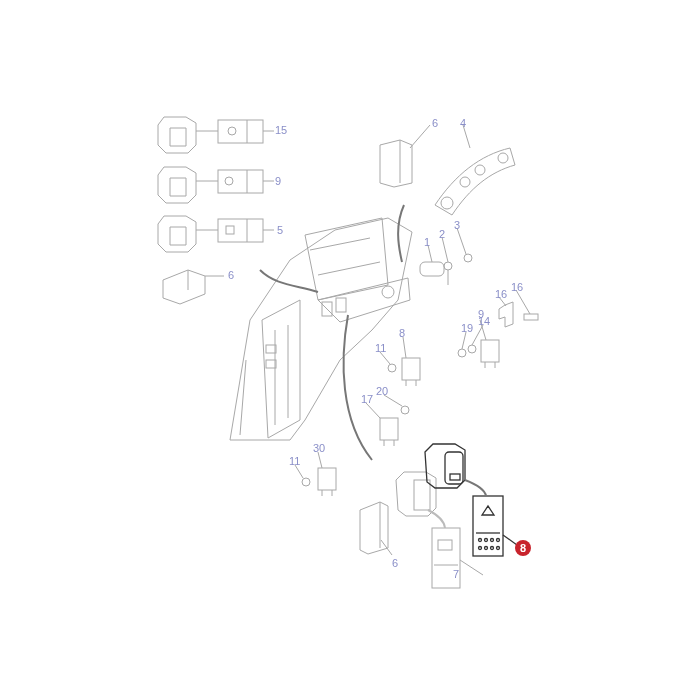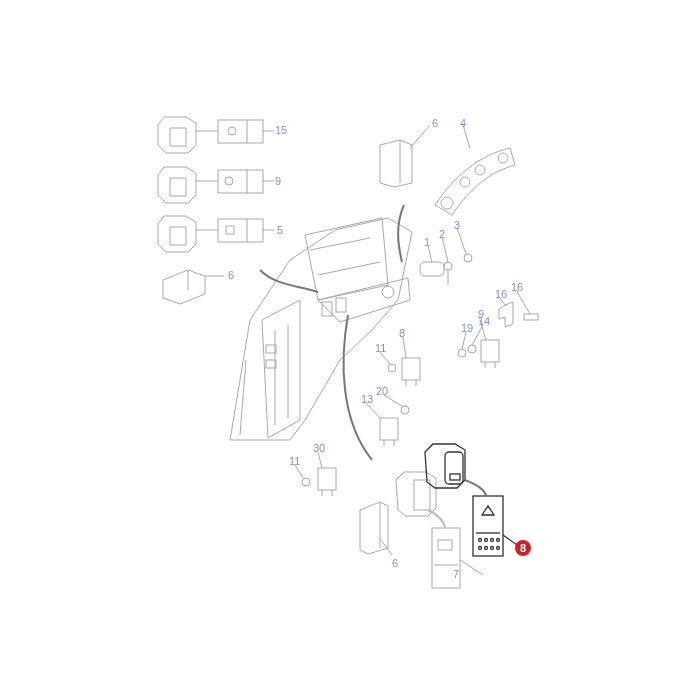--- a/index.html
+++ b/index.html
@@ -208,20 +208,20 @@
   <span class="callout" style="left:424px;top:237px">1</span>
   <span class="callout" style="left:495px;top:289px">16</span>
   <span class="callout" style="left:511px;top:282px">16</span>
   <span class="callout" style="left:461px;top:323px">19</span>
   <span class="callout" style="left:478px;top:316px">14</span>
   
   <span class="callout" style="left:478px;top:309px">9</span>
   <span class="callout" style="left:399px;top:328px">8</span>
   <span class="callout" style="left:375px;top:343px">11</span>
   <span class="callout" style="left:376px;top:386px">20</span>
-  <span class="callout" style="left:361px;top:394px">13</span>
+  <span class="callout" style="left:361px;top:394px">17</span>
   <span class="callout" style="left:313px;top:443px">30</span>
   <span class="callout" style="left:289px;top:456px">11</span>
   <span class="callout" style="left:392px;top:558px">6</span>
   <span class="callout" style="left:453px;top:569px">7</span>
 
   <span class="callout-hl" style="left:515px;top:540px">8</span>
 </div>
 
 </body></html>

